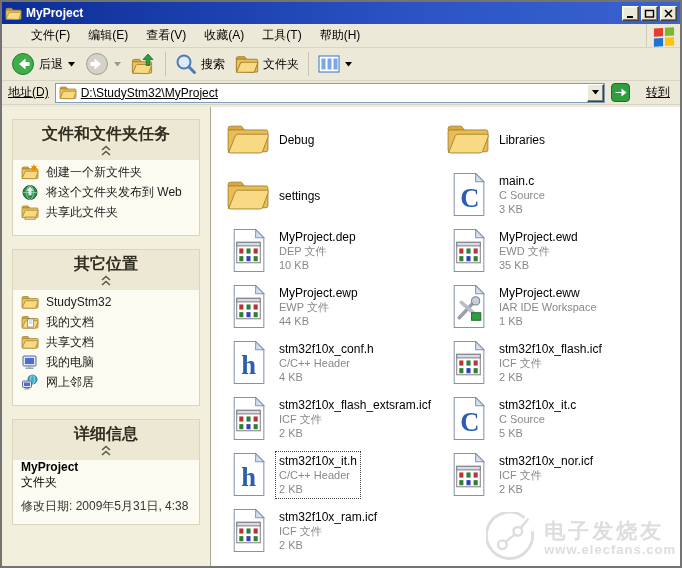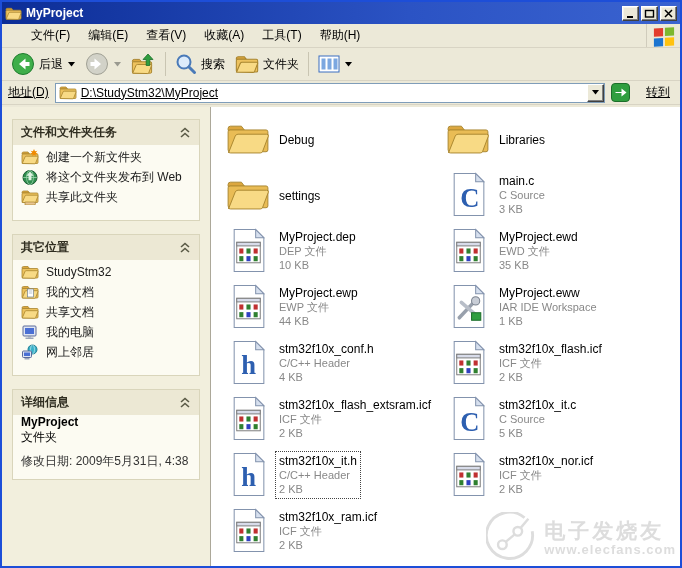--- a/index.html
+++ b/index.html
@@ -1,18 +1,18 @@
 <!DOCTYPE html>
 <html><head>
 <meta charset="utf-8">
 <style>
   * { margin:0; padding:0; box-sizing:border-box; }
   html,body { width:682px; height:568px; font-family:"Liberation Sans","DejaVu Sans",sans-serif; }
   .window { position:relative; width:682px; height:568px; background:#ece9d8;
-            border:2px solid #1d4ed8; overflow:hidden; }
+            border:2px solid #737373; overflow:hidden; }
 
   
   .titlebar { height:22px; background:linear-gradient(to right,#0c2d96,#2b53c4 60%,#3a63d0);
               display:flex; align-items:center; padding:0 3px; }
   .titlebar .ticon { width:17px; height:15px; margin-right:4px; flex:none; }
   .titlebar .ttext { color:#fff; font-weight:bold; font-size:12px; flex:1;
                      white-space:nowrap; overflow:hidden; }
   .winbtn { width:17px; height:15px; background:#ece9d8; border:1px solid #fff;
             border-right-color:#404040; border-bottom-color:#404040;
             box-shadow:inset -1px -1px 0 #808080, inset 1px 1px 0 #f6f4ea;
@@ -43,21 +43,21 @@
   .addrdrop { width:17px; height:18px; background:#ece9d8; border:1px solid #fff;
               border-right-color:#404040; border-bottom-color:#404040;
               box-shadow:inset -1px -1px 0 #808080; display:flex; align-items:center; justify-content:center; }
   .gobtn { display:flex; align-items:center; gap:16px; padding:0 6px; font-size:12px; }
 
   
   .content { position:absolute; top:105px; bottom:0; left:0; right:0; display:flex; }
   .sidebar { width:208px; background:#f2efdd; padding:12px 10px; overflow:hidden; }
   .panel { border:1px solid #d9d5bb; background:#fcfbf2; margin-bottom:13px; }
   .panelhead { background:#ece8d4; padding:4px 8px; display:flex; align-items:center;
-               font-size:12px; font-weight:bold; color:#2f2d20; }
+               font-size:16px; font-weight:bold; color:#2f2d20;flex-direction:column; }
   .panelhead span { flex:1; }
   .panelbody { padding:0 8px 10px 8px; }
   .sitem { display:flex; gap:7px; font-size:12px; color:#1a1a1a; margin:5px 0; align-items:flex-start; line-height:15px; }
   .sitem .sic { flex:none; width:18px; height:16px; margin-top:-1px; }
   .details-name { font-weight:bold; font-size:12px; }
   .details-type { font-size:12px; margin-bottom:8px; }
   .details-mod  { font-size:12px; color:#333; line-height:15px; }
 
   .main { position:relative; flex:1; background:#fff; border-left:1px solid #aca899; overflow:hidden; }
   .tile { position:absolute; display:flex; gap:8px; width:222px; }

